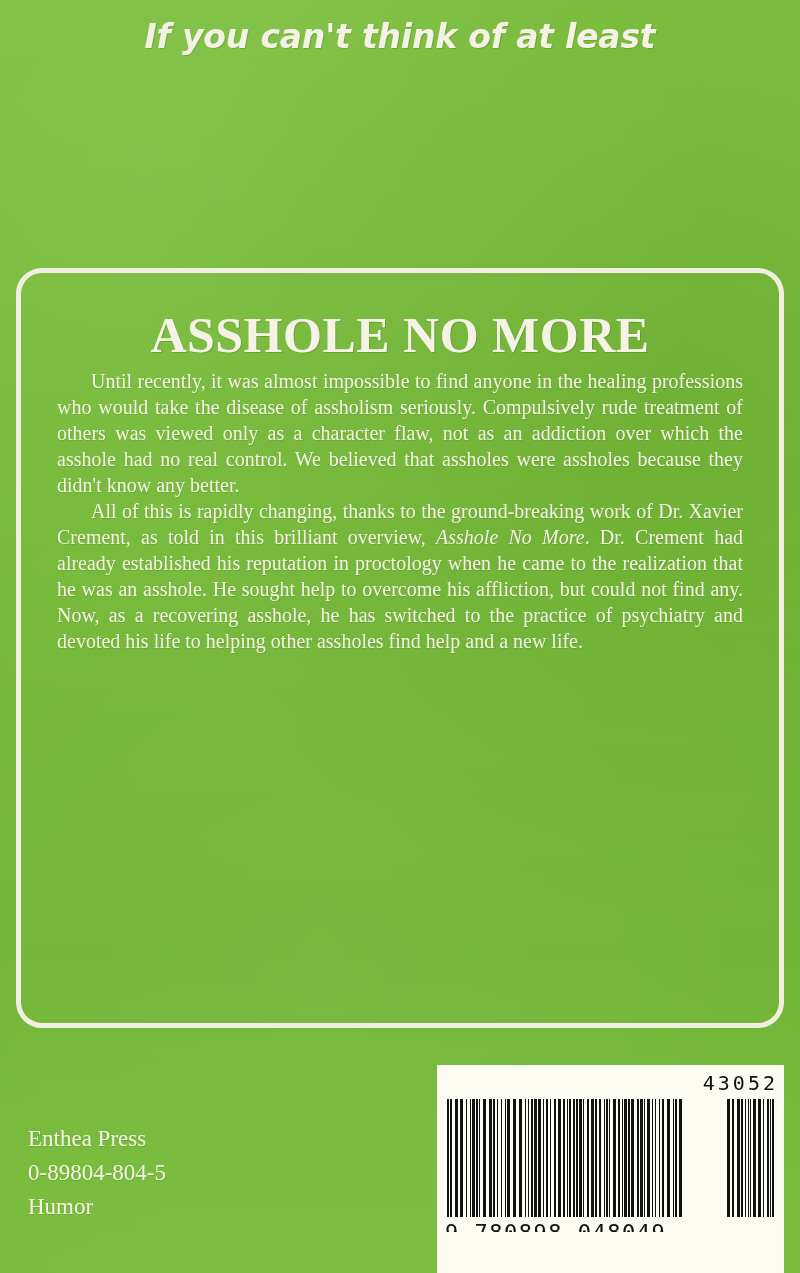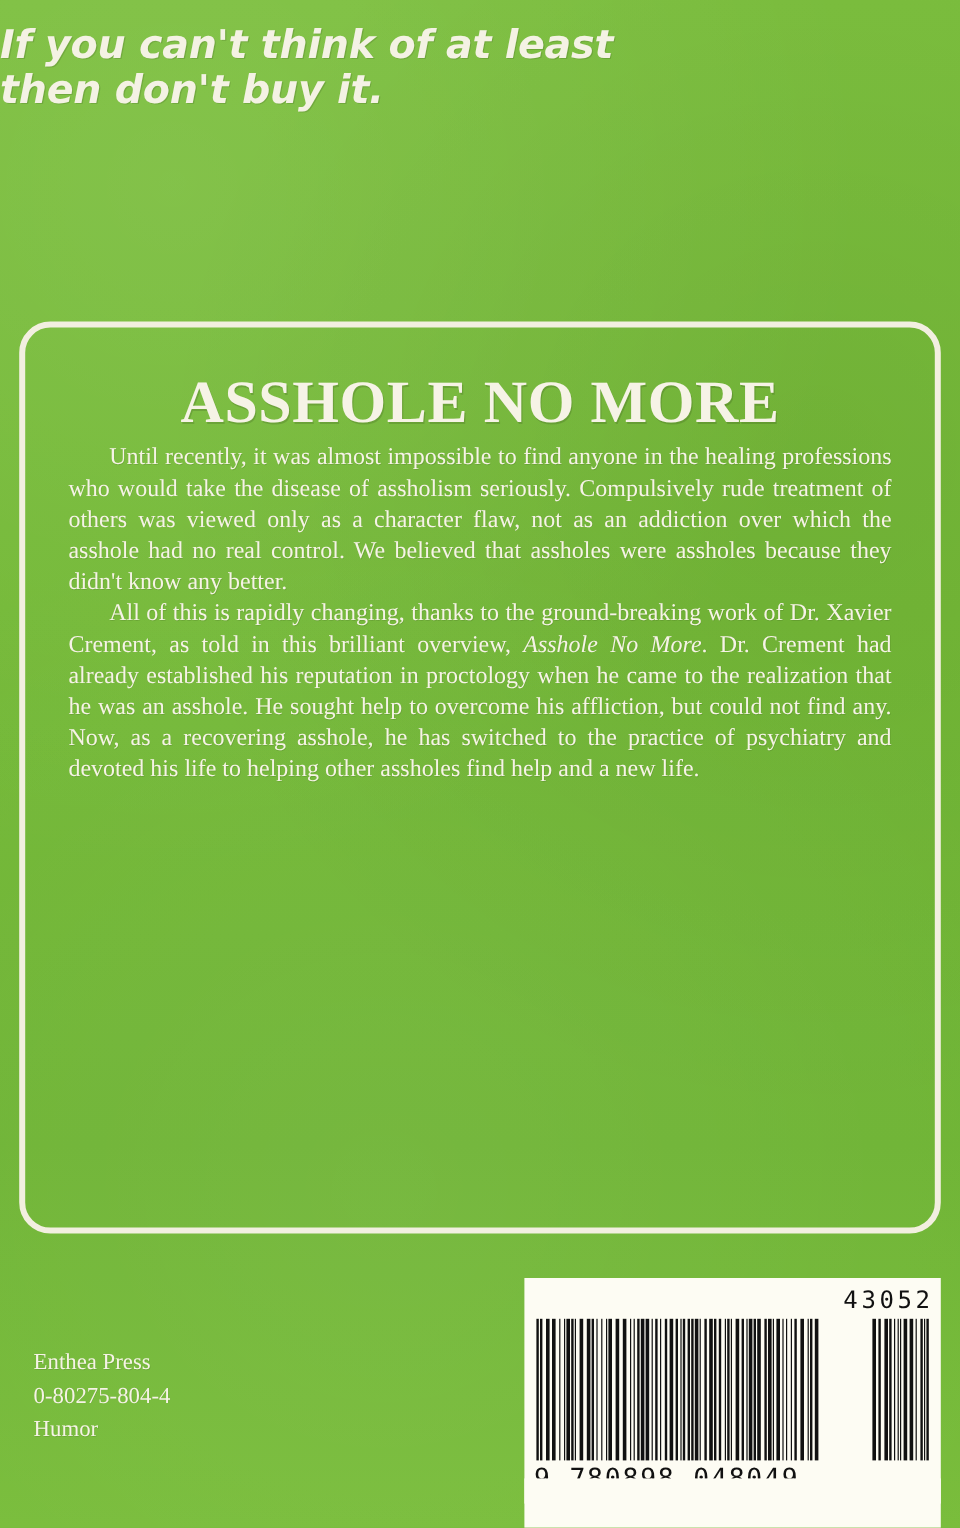--- a/index.html
+++ b/index.html
@@ -24,20 +24,21 @@
       radial-gradient(circle at 40% 78%, rgba(255,255,255,0.05), rgba(0,0,0,0) 55%),
       linear-gradient(180deg, #7cbf3e 0%, #74b937 40%, #6fb435 75%, #79bd3b 100%);
   }
 
   
   .tagline {
     position: absolute;
     top: 18px;
     left: 0;
     right: 0;
+    text-align: center;
     color: #f4f2e4;
     font-family: "DejaVu Sans", sans-serif;
     font-weight: bold;
     font-style: italic;
     line-height: 1.16;
     text-shadow: 1px 1px 0 rgba(0,0,0,0.12);
   }
   .tagline .l1,
   .tagline .l2,
   .tagline .l3 {
@@ -88,21 +89,21 @@
   .blurb p + p { margin-top: 0; }
   .blurb i { font-style: italic; }
 
   
   .imprint {
     position: absolute;
     left: 28px;
     top: 1122px;
     color: #f6f3e6;
     font-family: "Liberation Serif", serif;
-    font-size: 19px;
+    font-size: 23px;
     line-height: 1.47;
     text-shadow: 0.5px 0.5px 0 rgba(0,0,0,0.10);
   }
 
   
   .barcode-wrap {
     position: absolute;
     left: 437px;
     top: 1065px;
     width: 347px;
@@ -170,34 +171,33 @@
     background: #fdfcf3;
   }
 </style>
 </head>
 <body>
 
 <div class="cover">
 
   <div class="tagline">
     <div class="l1">If you can't think of at least</div>
-    <div class="l3">then don't buy it.</div>
   </div>
 
   <div class="panel">
     <h1 class="panel-title">ASSHOLE NO MORE</h1>
     <div class="blurb">
       <p>Until recently, it was almost impossible to find anyone in the healing professions who would take the disease of assholism seriously.  Compulsively rude treatment of others was viewed only as a character flaw, not as an addiction over which the asshole had no real control.  We believed that assholes were assholes because they didn't know any better.</p>
       <p><span>All of this is rapidly changing, thanks to the ground-breaking work of Dr. Xavier Crement, as told in this brilliant overview, </span><i>Asshole No More</i><span>.  Dr. Crement had already established his reputation in proctology when he came to the realization that he was an asshole.  He sought help to overcome his affliction, but could not find any.  Now, as a recovering asshole, he has switched to the practice of psychiatry and devoted his life to helping other assholes find help and a new life.</span></p>
     </div>
   </div>
 
   <div class="imprint">
     <div>Enthea Press</div>
-    <div>0-80275-804-4</div>
+    <div>0-89804-804-5</div>
     <div>Humor</div>
   </div>
 
   <div class="barcode-wrap">
     <div class="bc-addon">43052</div>
     <div class="bars">
         <span style="width:2px;background:#111"></span>
         <span style="width:1px;background:transparent"></span>
         <span style="width:2px;background:#111"></span>
         <span style="width:3px;background:transparent"></span>

